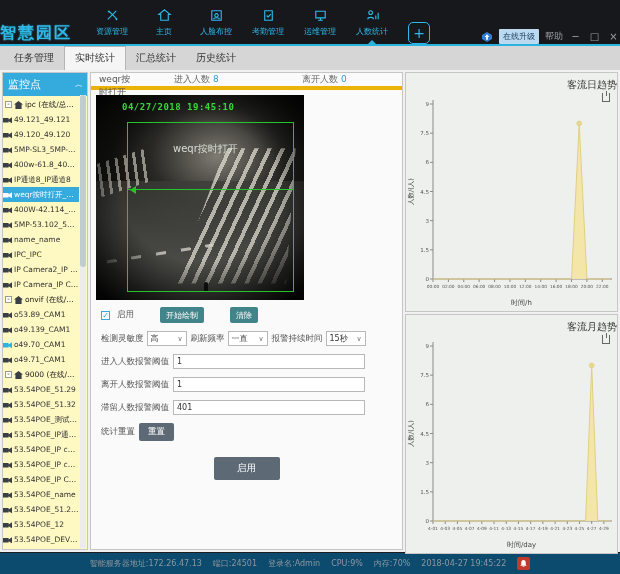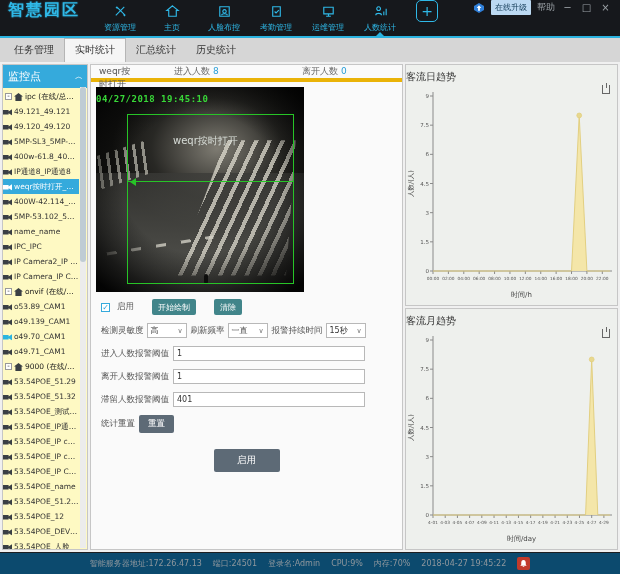--- a/index.html
+++ b/index.html
@@ -1,21 +1,21 @@
 <!DOCTYPE html>
 <html><head>
 <meta charset="utf-8">
 <style>
   * { margin:0; padding:0; box-sizing:border-box; }
   html,body { width:620px; height:574px; overflow:hidden; background:#888; }
   .app { width:620px; height:574px; display:flex; flex-direction:column;
          font-family:"DejaVu Sans",sans-serif; background:#f0f0f0; }
 
   
-  .navbar { height:36px; background:#16181c; display:flex; align-items:flex-start; padding:0 8px; flex:0 0 auto; }
+  .navbar { height:44px; background:#16181c; display:flex; align-items:flex-end; padding:0 0; flex:0 0 auto; }
   .logo { color:#2fb9e8; font-size:16px; font-weight:bold; letter-spacing:2px; width:86px;
           text-shadow:0 0 2px rgba(47,185,232,.6); }
   .nav-items { display:flex; height:100%; }
   .nav-item { width:52px; display:flex; flex-direction:column; align-items:center; justify-content:center;
               gap:2px; color:#2fb9e8; font-size:8px; cursor:pointer; position:relative; }
   .nav-item.active { background:#1d2averageein26; }
   .nav-item.active::after { content:''; position:absolute; bottom:0; left:50%; margin-left:-4px;
               border:4px solid transparent; border-bottom-color:#2bb3e0; }
   .nav-item svg { display:block; }
   .add-btn { width:22px; height:22px; border:1px solid #2fb9e8; border-radius:5px; color:#2fb9e8;
@@ -77,47 +77,47 @@
       background:repeating-linear-gradient(90deg, #d2d0c5 0 10px, transparent 10px 25px); opacity:.8; }
   .v-people { position:absolute; left:52%; bottom:4%; width:4px; height:10px; background:#141412; border-radius:2px;
       box-shadow:12px -2px 0 #1a1a17, 60px 1px 0 #10100e, 68px -6px 0 #1c1c19, -42px 2px 0 #15151ter2,
                  -48px 0 0 #101010, 84px -20px 0 #181815, 90px -40px 0 #1a1a18; }
   .v-vignette { position:absolute; inset:0;
       background:radial-gradient(ellipse 72% 66% at 50% 47%, transparent 52%, rgba(5,5,5,.72) 82%, rgba(0,0,0,.96) 100%); }
   .det-rect { position:absolute; left:15%; right:5%; top:13%; bottom:4%; border:1px solid #27c427; }
   .det-line { position:absolute; left:15%; right:5%; top:46%; border-top:1px solid #27c427; }
   .det-line::before { content:''; position:absolute; left:-1px; top:-4px; border:4px solid transparent;
       border-right:6px solid #27c427; }
-  .v-timestamp { position:absolute; top:7px; left:0; color:#38d838; font-size:9px; font-weight:bold;
+  .v-timestamp { position:absolute; top:7px; left:26px; color:#38d838; font-size:9px; font-weight:bold;
       font-family:"DejaVu Sans Mono",monospace; letter-spacing:.5px; }
   .v-overlay-name { position:absolute; top:23%; left:37%; color:rgba(225,230,225,.92); font-size:10px; }
 
   
   .form { padding:7px 10px 0; font-size:8.5px; color:#555; }
   .form-row { display:flex; align-items:center; margin-bottom:8px; gap:4px; }
   .chk-box { width:9px; height:9px; border:1px solid #35aadc; background:#fff; color:#2a9fd8; font-size:8px;
       line-height:8px; text-align:center; display:inline-block; margin-right:3px; cursor:pointer; }
   .btn-teal { background:#41858a; color:#fff; border:none; font-size:8px; padding:2.5px 6px; border-radius:2px;
-      margin-left:14px; cursor:pointer; font-family:inherit; }
+      margin-left:22px; cursor:pointer; font-family:inherit; }
   .sel-group { display:flex; align-items:center; gap:3px; }
   .select { border:1px solid #b8b8b8; background:#fff; height:15px; display:flex; align-items:center;
       justify-content:space-between; padding:0 3px; min-width:40px; font-size:8px; color:#333; cursor:pointer; }
   .select .v { color:#777; font-size:7px; margin-left:4px; }
   input.txt { width:192px; height:15px; border:1px solid #b8b8b8; font-size:8px; padding:0 3px; color:#333;
       font-family:inherit; background:#fff; }
   .btn-slate { background:#5d6a76; color:#fff; border:none; font-size:8.5px; padding:3px 9px; border-radius:2px;
       cursor:pointer; font-family:inherit; }
   .apply-row { display:flex; justify-content:center; margin-top:16px; }
   .btn-apply { background:#5d6a76; color:#fff; border:none; width:66px; height:23px; font-size:9.5px;
       border-radius:2px; cursor:pointer; font-family:inherit; }
 
   
   .charts { width:213px; display:flex; flex-direction:column; gap:2px; flex:0 0 auto; }
   .chart-card { flex:1; background:#eef0ed; border:1px solid #c6c6c6; position:relative; padding-top:5px; }
-  .chart-title { text-align:left; font-size:10px; color:#333; }
+  .chart-title { text-align:right; font-size:10px; color:#333; }
   .chart-toolbox { position:absolute; top:20px; right:7px; width:8px; height:9px; border:1px solid #666;
       border-top:none; cursor:pointer; }
   .chart-toolbox::before { content:''; position:absolute; left:2.5px; top:-2px; width:1px; height:5px; background:#666; }
   svg.plot { display:block; width:100%; }
 
   
   .statusbar { height:22px; background:#0c4a6e; display:flex; align-items:center; justify-content:center;
       gap:11px; padding:0 8px; flex:0 0 auto; border-top:1px solid #1c1e21; }
   .status-item { color:#8f979d; font-size:8px; white-space:nowrap; }
   .alarm { width:13px; height:13px; background:#c23a2b; border-radius:2px; display:flex; align-items:center;

